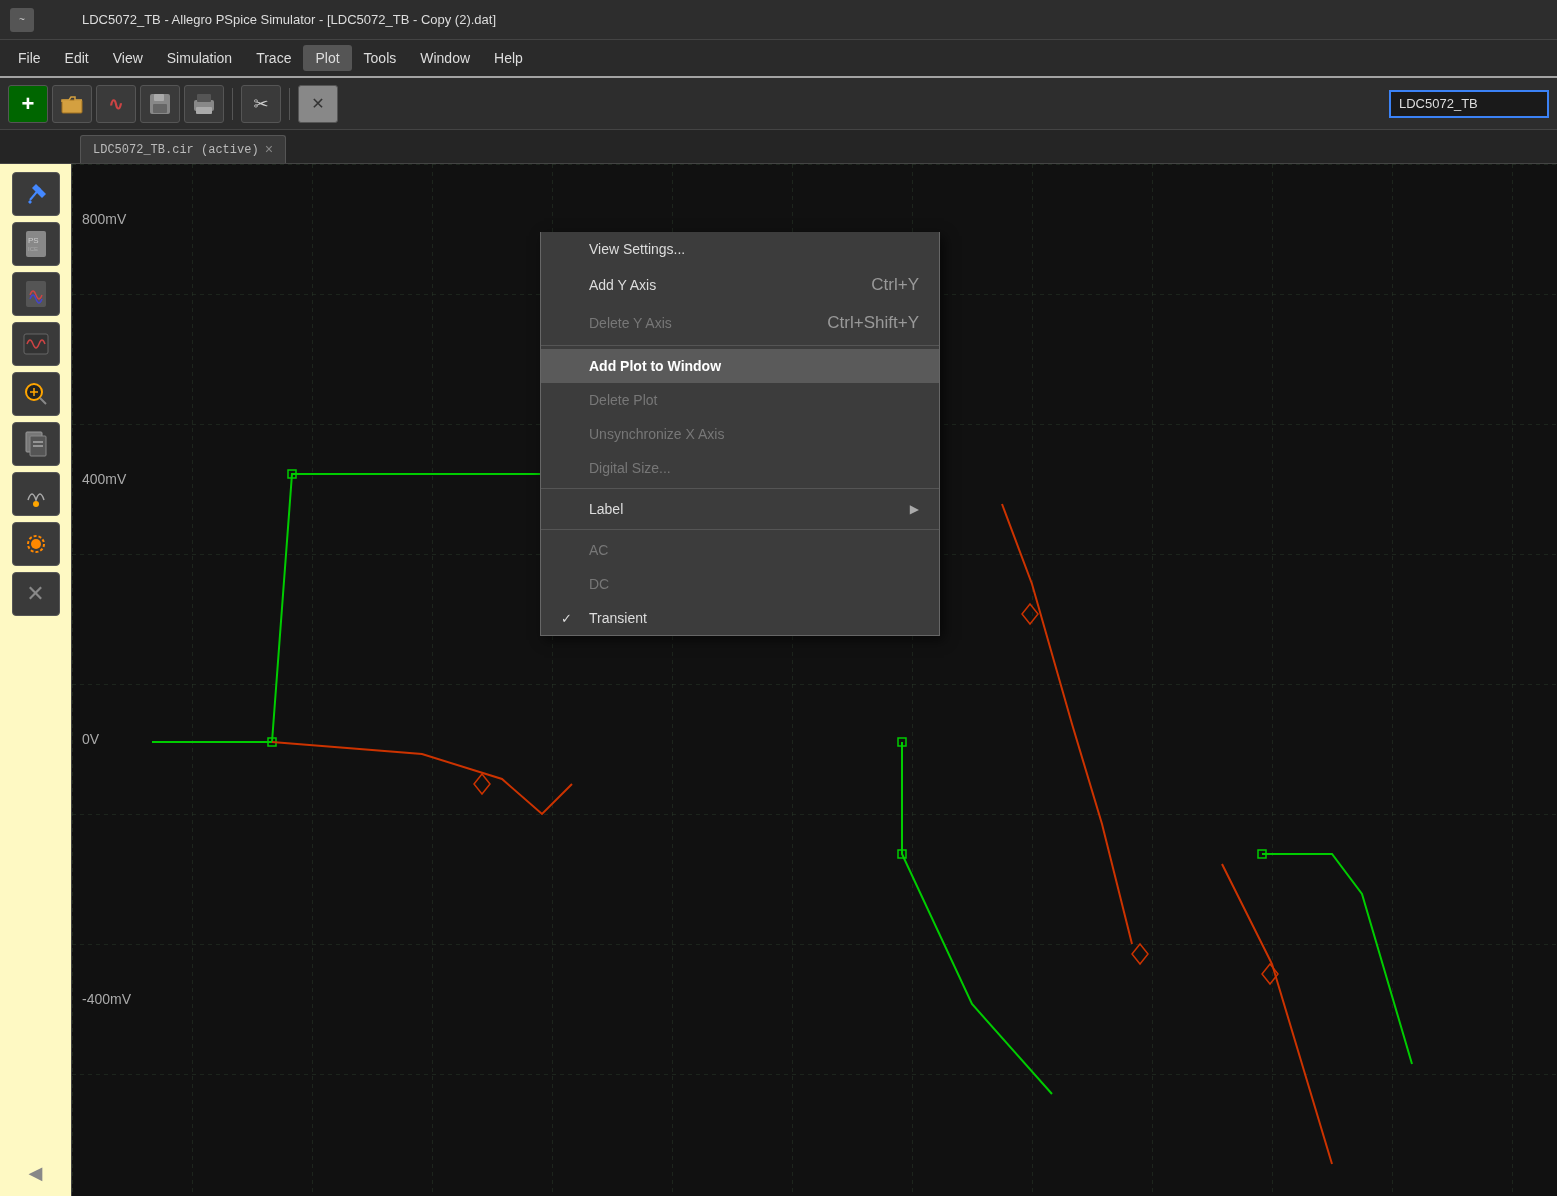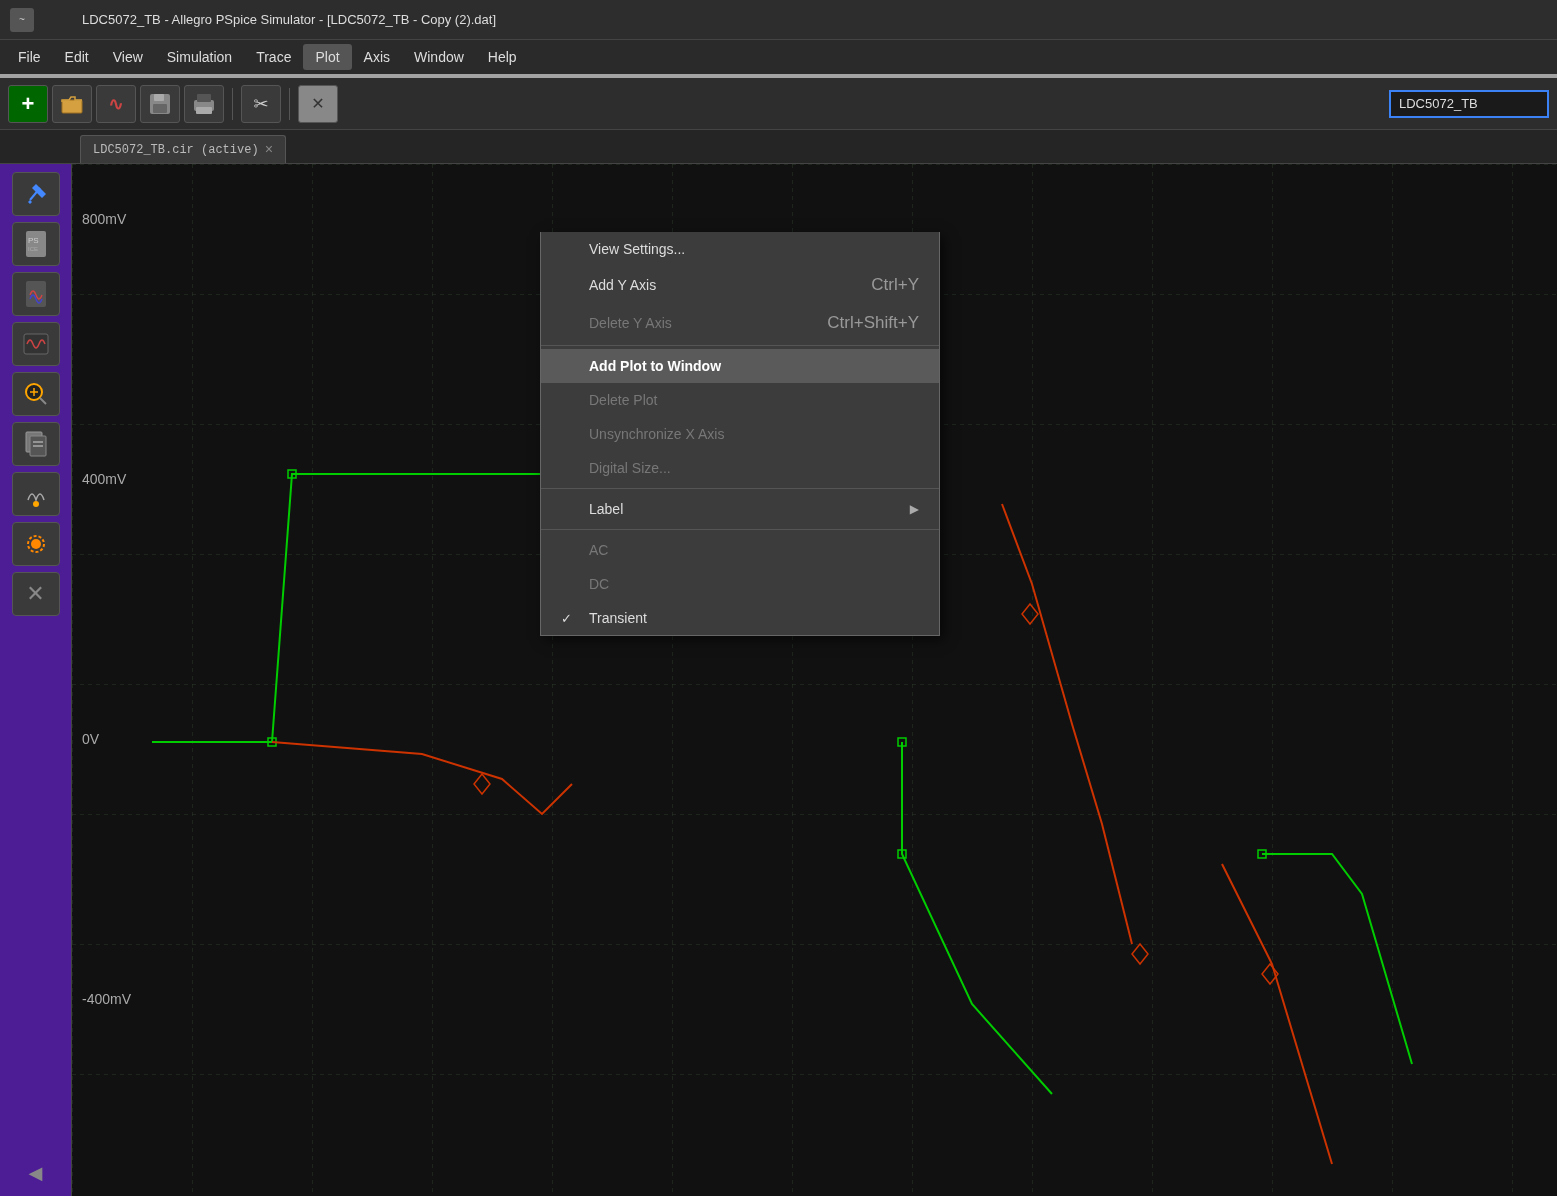--- a/index.html
+++ b/index.html
@@ -38,21 +38,21 @@
     }
 
     
     #menu-bar {
       width: 100%;
       height: 38px;
       background: #2a2a2a;
       display: flex;
       align-items: center;
       padding: 0 6px;
-      border-bottom: 4px solid #a3a3a3;
+      border-bottom: 2px solid #a3a3a3;
     }
     .menu-item {
       color: #ddd;
       font-size: 14px;
       padding: 5px 12px;
       cursor: pointer;
       border-radius: 3px;
       white-space: nowrap;
     }
     .menu-item:hover, .menu-item.active {
@@ -133,21 +133,21 @@
     
     #main-area {
       display: flex;
       width: 100%;
       height: calc(1196px - 40px - 38px - 52px - 34px);
     }
 
     
     #left-sidebar {
       width: 72px;
-      background: #4c1d95;
+      background: #fef9c3;
       border-right: 1px solid #444;
       display: flex;
       flex-direction: column;
       align-items: center;
       padding: 8px 0;
       gap: 6px;
     }
     .sidebar-btn {
       width: 48px;
       height: 44px;
@@ -240,21 +240,21 @@
   <span class="title-text">LDC5072_TB - Allegro PSpice Simulator - [LDC5072_TB - Copy (2).dat]</span>
 </div>
 
 <div id="menu-bar">
   <div class="menu-item">File</div>
   <div class="menu-item">Edit</div>
   <div class="menu-item">View</div>
   <div class="menu-item">Simulation</div>
   <div class="menu-item">Trace</div>
   <div class="menu-item active">Plot</div>
-  <div class="menu-item">Axis</div>
+  <div class="menu-item">Tools</div>
   <div class="menu-item">Window</div>
   <div class="menu-item">Help</div>
 </div>
 
 <div id="toolbar">
   <div class="toolbar-btn" style="background:#006600; color:#fff; font-size:22px; font-weight:bold;">+</div>
   <div class="toolbar-btn">
     <svg width="22" height="20" viewBox="0 0 22 20">
         <rect x="1" y="6" width="20" height="13" rx="1" fill="#d4a040" stroke="#a07020" stroke-width="1"></rect>
         <path d="M1 8 L1 6 L8 6 L10 3 L14 3 L14 6 L21 6" fill="none" stroke="#d4a040" stroke-width="1.5"></path>

